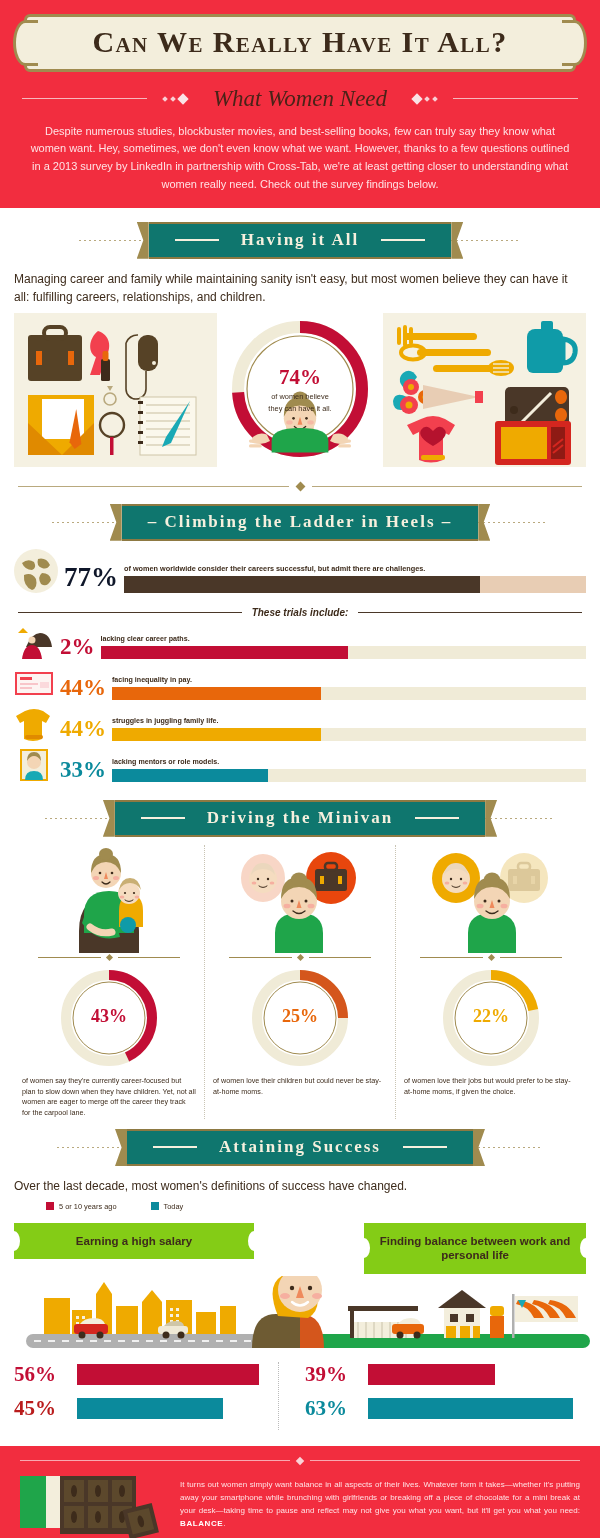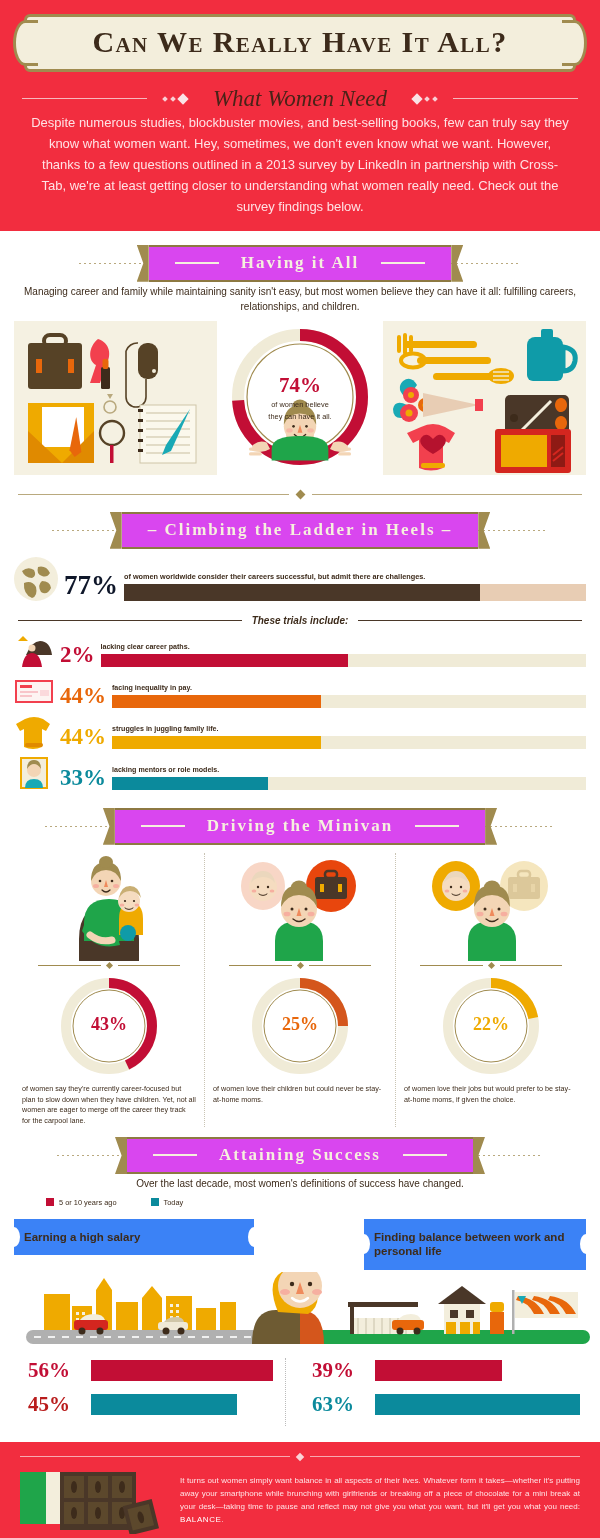--- a/index.html
+++ b/index.html
@@ -48,35 +48,35 @@
   .sub-line { flex:1; height:1px; background:#F7B8BE; }
   .diamonds { display:flex; align-items:center; gap:4px; }
   .dm { width:4px; height:4px; background:#F9CFD4; transform:rotate(45deg); }
   .dm.big { width:8px; height:8px; background:#FAE3E6; }
   .subtitle {
     font-family:"Liberation Serif", serif;
     font-style: italic; font-size: 23px; color:#4A2318;
     padding: 0 10px; white-space:nowrap;
   }
   .hero-p {
-    margin: 0 30px 0 30px;
-    color:#FFE2E5; font-size:13px; line-height:1.62; text-align:center;
+    margin: 11px 30px 0 30px;
+    color:#FFE2E5; font-size:11px; line-height:1.62; text-align:center;
   }
 
   
   .banner-wrap {
     position:relative; display:flex; align-items:center; justify-content:center;
     margin: 14px 0 0 0;
   }
   .dots-l, .dots-r {
     flex: 0 0 auto; width: 70px; height:1px;
     background: repeating-linear-gradient(to right,#B9A97E 0 2px, transparent 2px 5px);
   }
   .banner {
-    background:#d946ef; color:#F6F0DE;
+    background:#0f766e; color:#F6F0DE;
     font-family:"Liberation Serif", serif; font-weight:bold;
     font-size:17px; letter-spacing:2px;
     padding: 6px 26px 7px 26px;
     position:relative; text-align:center;
     border-top:2px solid #8D7942; border-bottom:2px solid #8D7942;
     display:flex; align-items:center; gap:22px;
   }
   .banner:before, .banner:after {
     content:""; position:absolute; top:-2px; bottom:-2px; width:12px; background:#A08B4F;
   }
@@ -86,21 +86,21 @@
   .btext { white-space:nowrap; }
 
   
   .divider {
     display:flex; align-items:center; gap:8px; margin: 16px 18px 0 18px;
   }
   .divider .ln { flex:1; height:1px; background:#B9A97E; }
   .divider .dia { width:7px; height:7px; background:#A08B4F; transform:rotate(45deg); }
 
   
-  .sec-intro { font-size:10px; color:#3D2B1B; margin: 2px 14px 7px 14px; line-height:1.5;text-align:center; }
+  .sec-intro { font-size:12px; color:#3D2B1B; margin: 11px 14px 7px 14px; line-height:1.5; }
   .hia-row { display:flex; gap:6px; padding: 0 14px; height:154px; }
   .hia-panel { background:#F5F1E2; position:relative; overflow:hidden; }
   .hia-left { flex:0 0 203px; }
   .hia-mid  { flex:1; background:#fff; position:relative; }
   .hia-right{ flex:0 0 203px; }
 
   
   .donut-74 { position:absolute; left:50%; top:4px; transform:translateX(-50%); width:144px; height:144px; }
   .donut-center { position:absolute; left:50%; top:52px; transform:translateX(-50%); text-align:center; width:120px; z-index:4;}
   .donut-center .big { font-family:"Liberation Serif",serif; font-weight:bold; font-size:21px; color:#C20E35; }
@@ -139,46 +139,46 @@
   .mini-donut { position:absolute; left:50%; top:0; transform:translateX(-50%); width:100px; height:100px; }
   .mini-pct { position:absolute; left:0; right:0; top:38px; text-align:center;
               font-family:"Liberation Serif",serif; font-weight:bold; font-size:18px; }
   .mini-cap { font-size:7.2px; color:#3D2B1B; line-height:1.5; padding: 0 2px; }
 
   
   .legend { display:flex; gap:34px; margin: 7px 0 0 46px; align-items:center; }
   .legend-item { display:flex; align-items:center; gap:5px; font-size:7.4px; color:#3D2B1B;}
   .swatch { width:8px; height:8px; }
   .ribbons { display:flex; padding: 12px 14px 0 14px; position:relative; align-items:flex-start; }
-  .ribbon { background:#3b82f6; padding: 11px 10px; text-align:left; position:relative;
+  .ribbon { background:#84cc16; padding: 11px 10px; text-align:center; position:relative;
             font-size:11.5px; font-weight:bold; color:#3D2B1B; line-height:1.25; }
   .ribbon:before, .ribbon:after { content:""; position:absolute; top:50%; transform:translateY(-50%);
      width:12px; height:20px; background:#fff; border-radius:50%;}
   .ribbon:before{ left:-6px;} .ribbon:after{ right:-6px;}
   .rib-l { flex:0 0 240px; }
   .rib-gap { flex:1; }
   .rib-r { flex:0 0 222px; }
 
   .scene { position:relative; height:76px; margin-top:2px; }
-  .succ-bars { display:flex; padding: 10px 20px 0 14px; margin-left: 14px; }
+  .succ-bars { display:flex; padding: 10px 27px 0 14px; }
   .succ-half { flex:1; position:relative; }
   .succ-half + .succ-half { border-left:1px dotted #BBB; padding-left:26px; }
   .succ-line { display:flex; align-items:center; gap:9px; margin-bottom:9px; }
   .succ-pct { font-family:"Liberation Serif",serif; font-weight:bold; font-size:21px; width:54px; }
   .succ-bar { height:21px; }
 
   
   .footer { background:#F22D3F; margin-top:16px; padding: 12px 0 12px 0; position:relative; min-height:116px;}
   .f-div { display:flex; align-items:center; gap:7px; margin: 0 20px; }
   .f-div .ln { flex:1; height:1px; background:#F8A9B1; }
   .f-div .dia { width:6px; height:6px; background:#FAD3D7; transform:rotate(45deg); }
   .f-body { display:flex; padding: 8px 20px; gap:10px; align-items:center; min-height:66px;}
   .f-choc { flex:0 0 150px; height:66px; position:relative; }
   .f-text { flex:1; color:#FFE2E5; font-size:8px; line-height:1.62; text-align:justify; }
-  .f-bal { font-weight:normal; letter-spacing:0.6px; color:#fff; }
+  .f-bal { font-weight:bold; letter-spacing:0.6px; color:#fff; }
 
   .credits { position:relative; height:80px; background:#fff; }
   .source { position:absolute; left:16px; top:14px; font-size:6.6px; letter-spacing:0.4px; color:#7A6A5C; }
   .logos { position:absolute; right:16px; top:14px; display:flex; align-items:center; gap:14px;}
   .c5 { display:flex; align-items:center; gap:4px;}
   .c5-created { font-size:4.6px; font-weight:bold; color:#3D2B1B; position:absolute; top:-7px; left:0;}
   .c5-word { font-family:"Liberation Sans",sans-serif; font-weight:bold; font-size:13px; letter-spacing:0.5px; color:#1A1A1A;}
   .ghi { background:#18558C; border:2px solid #8C6A2A; border-radius:3px; padding:4px 10px; text-align:center; position:relative;}
   .ghi-name { color:#fff; font-weight:bold; font-size:12.5px; letter-spacing:0.6px; font-family:"Liberation Sans",sans-serif;}
   .ghi-sub { color:#C9A65A; font-size:4px; letter-spacing:1.6px; font-weight:bold; margin-top:1px;}

